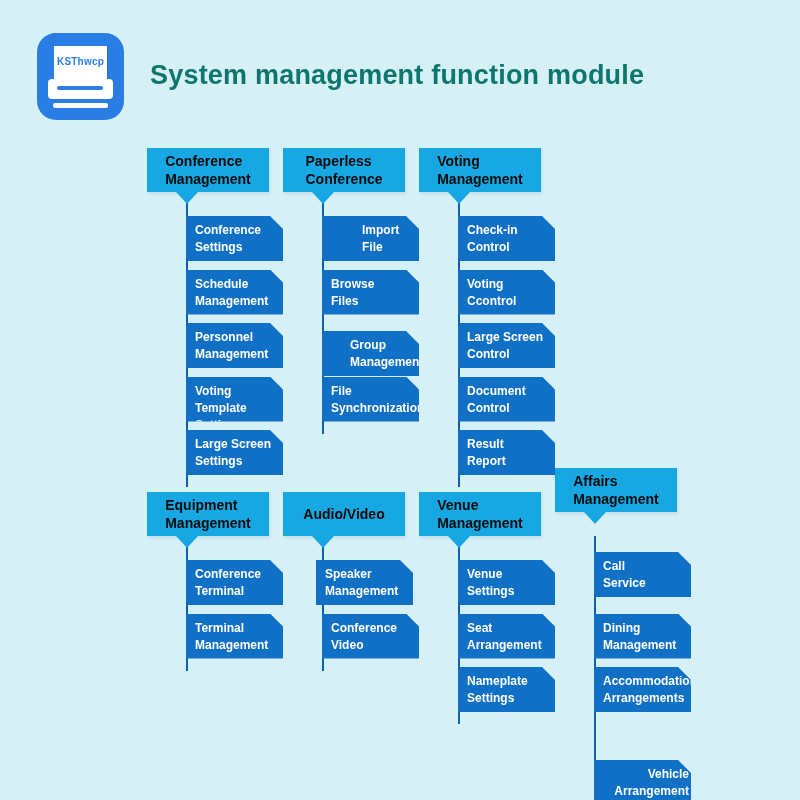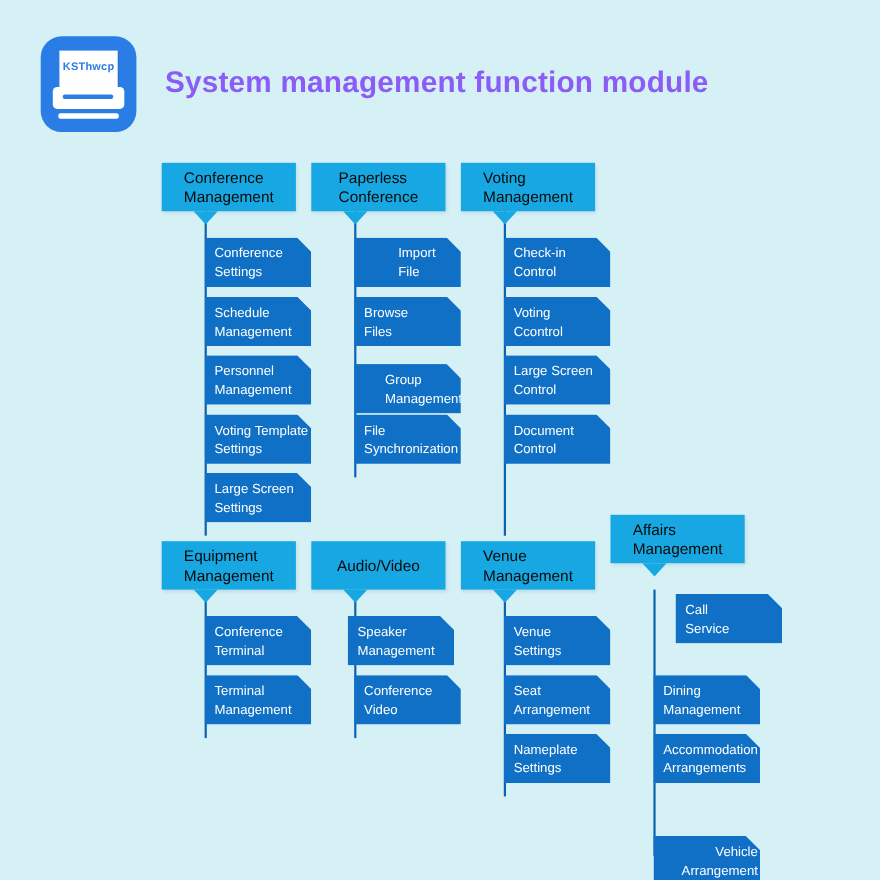--- a/index.html
+++ b/index.html
@@ -47,26 +47,26 @@
     position: absolute; left: 16px; top: 70px;
     width: 55px; height: 5px;
     background: #ffffff; border-radius: 2px;
   }
 
   
   .title {
     position: absolute; left: 150px; top: 60px;
     margin: 0;
     font-size: 27px; font-weight: 700;
-    color: #8b5cf6; letter-spacing: 0.2px;
+    color: #0f766e; letter-spacing: 0.2px;
     white-space: nowrap;
   }
 
   
-  #diagram { position: absolute; inset: 0; }
+  #diagram { position: absolute; inset: 0; font-weight: bold; }
 
   .connector {
     position: absolute; width: 2px;
     background: var(--line, #0b62ae);
     z-index: 1;
   }
   .module-node {
     position: absolute;
     width: 122px; height: 44px;
     background: var(--parent, #17a8e3);
@@ -146,20 +146,22 @@
       <div class="module-node" style="left: 419px; top: 148px;"><span>Voting
 Management</span><div class="tail"></div></div>
       <div class="feature-node" style="left: 458px; top: 216px;">Check-in
 Control</div>
       <div class="feature-node" style="left: 458px; top: 269.5px;">Voting
 Ccontrol</div>
       <div class="feature-node" style="left: 458px; top: 323px;">Large Screen
 Control</div>
       <div class="feature-node" style="left: 458px; top: 376.5px;">Document
 Control</div>
+      <div class="feature-node" style="left: 458px; top: 430px;">Result
+Report</div>
       <div class="connector" style="left: 186px; top: 536px; height: 134.5px;"></div>
       <div class="module-node" style="left: 147px; top: 492px;"><span>Equipment
 Management</span><div class="tail"></div></div>
       <div class="feature-node" style="left: 186px; top: 560px;">Conference
 Terminal</div>
       <div class="feature-node" style="left: 186px; top: 613.5px;">Terminal
 Management</div>
       <div class="connector" style="left: 322px; top: 536px; height: 134.5px;"></div>
       <div class="module-node" style="left: 283px; top: 492px;"><span>Audio/Video</span><div class="tail"></div></div>
       <div class="feature-node" style="left: 316px; top: 560px;">Speaker
@@ -171,21 +173,21 @@
 Management</span><div class="tail"></div></div>
       <div class="feature-node" style="left: 458px; top: 560px;">Venue
 Settings</div>
       <div class="feature-node" style="left: 458px; top: 613.5px;">Seat
 Arrangement</div>
       <div class="feature-node" style="left: 458px; top: 667px;">Nameplate
 Settings</div>
       <div class="connector" style="left: 594px; top: 536px; height: 241.5px;"></div>
       <div class="module-node" style="left: 555px; top: 468px;"><span>Affairs
 Management</span><div class="tail"></div></div>
-      <div class="feature-node" style="left: 594px; top: 540px; margin-left: 20px;">Call
+      <div class="feature-node" style="left: 594px; top: 552px;">Call
 Service</div>
       <div class="feature-node" style="left: 594px; top: 613.5px;">Dining
 Management</div>
       <div class="feature-node" style="left: 594px; top: 667px;">Accommodation
 Arrangements</div>
       <div class="feature-node" style="left: 594px; top: 760px; text-align: right;">Vehicle
 Arrangement</div>
     </div>
 
 </div>

